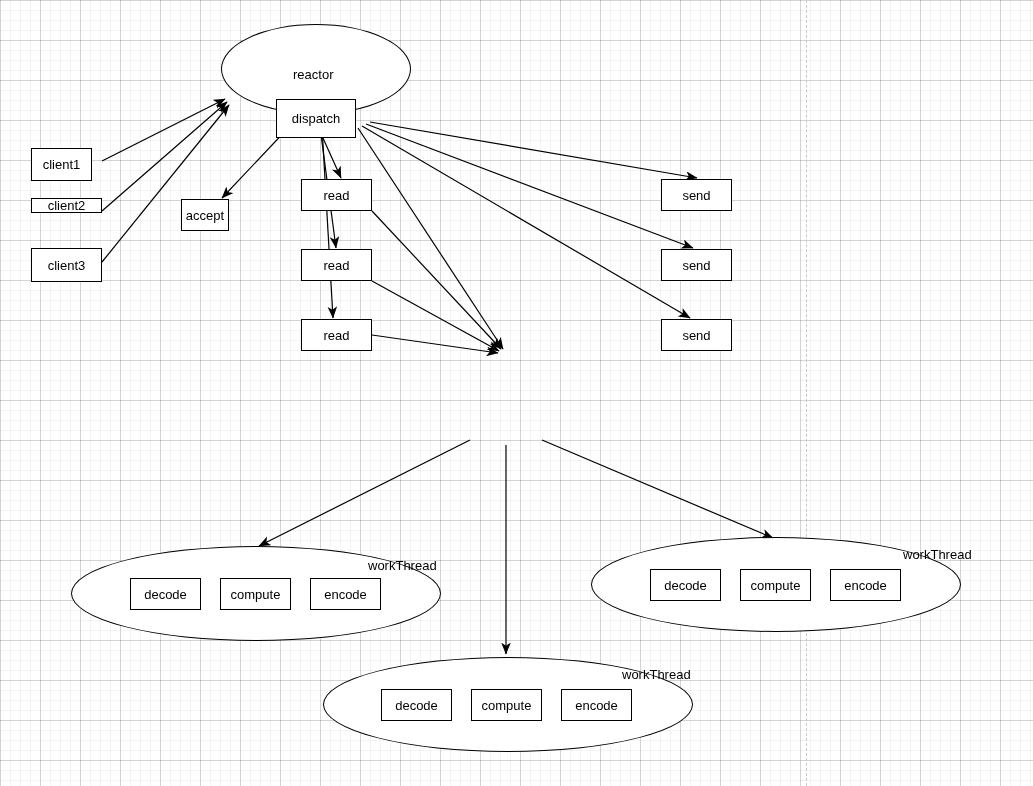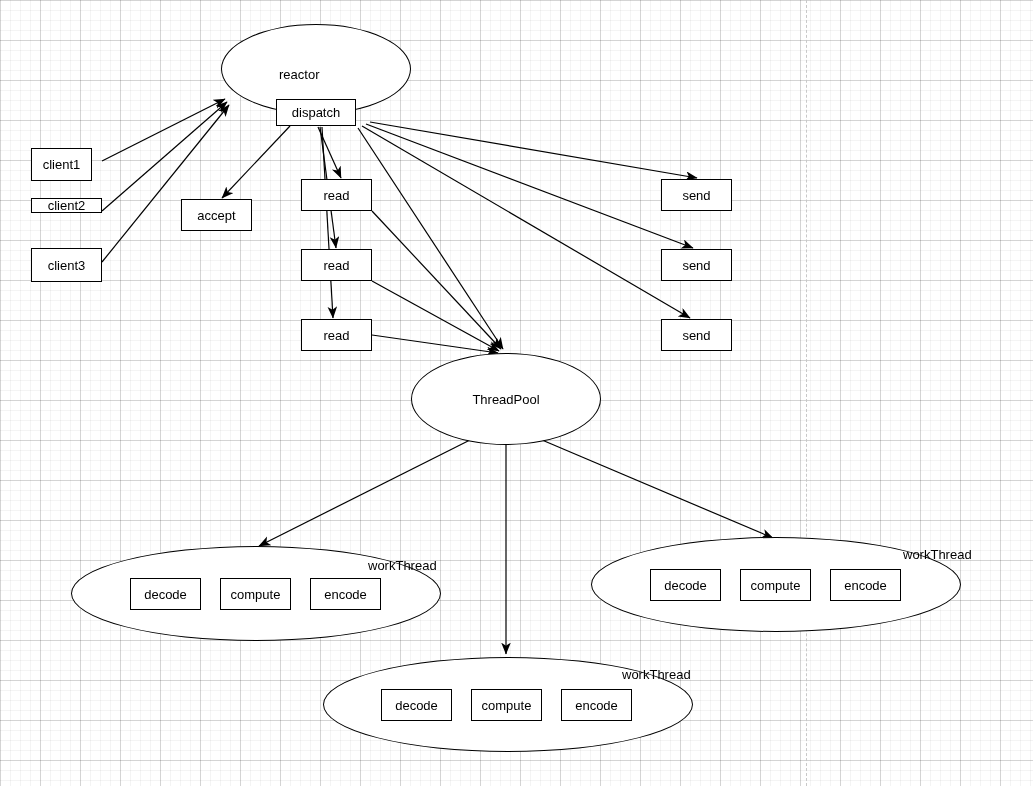--- a/index.html
+++ b/index.html
@@ -183,27 +183,27 @@
     <span>client1</span>
   </div>
   <div class="node rect-node" style="left:31px; top:198px; width:71px; height:15px;">
     <span>client2</span>
   </div>
   <div class="node rect-node" style="left:31px; top:248px; width:71px; height:34px;">
     <span>client3</span>
   </div>
 
   <div class="node ellipse-node" style="left:221px; top:24px; width:190px; height:90px;"></div>
-  <div class="reactor-label" style="left:279px; top:67px;text-align:center;">reactor</div>
-
-  <div class="node rect-node" style="left:276px; top:99px; width:80px; height:27px;">
+  <div class="reactor-label" style="left:293px; top:67px;text-align:center;">reactor</div>
+
+  <div class="node rect-node" style="left:276px; top:99px; width:80px; height:39px;">
     <span>dispatch</span>
   </div>
 
-  <div class="node rect-node" style="left:181px; top:199px; width:71px; height:32px;">
+  <div class="node rect-node" style="left:181px; top:199px; width:48px; height:32px;">
     <span>accept</span>
   </div>
 
   <div class="node rect-node" style="left:301px; top:179px; width:71px; height:32px;">
     <span>read</span>
   </div>
   <div class="node rect-node" style="left:301px; top:249px; width:71px; height:32px;">
     <span>read</span>
   </div>
   <div class="node rect-node" style="left:301px; top:319px; width:71px; height:32px;">
@@ -213,23 +213,20 @@
   <div class="node rect-node" style="left:661px; top:179px; width:71px; height:32px;">
     <span>send</span>
   </div>
   <div class="node rect-node" style="left:661px; top:249px; width:71px; height:32px;">
     <span>send</span>
   </div>
   <div class="node rect-node" style="left:661px; top:319px; width:71px; height:32px;">
     <span>send</span>
   </div>
 
-  <div class="node ellipse-node" style="left:411px; top:353px; width:190px; height:92px;">
-    <span>ThreadPool</span>
-  </div>
 
   <div class="node ellipse-node" style="left:71px; top:546px; width:370px; height:95px;"></div>
   <div class="ellipse-label-top" style="left:368px; top:558px;">workThread</div>
   <div class="worker-boxes" style="left:130px; top:578px;">
     <div class="worker-box">
       <span>decode</span>
     </div>
     <div class="worker-box">
       <span>compute</span>
     </div>

